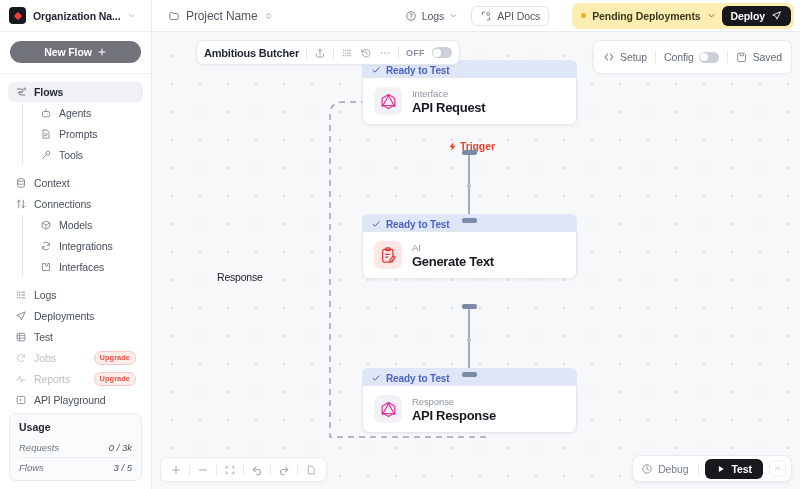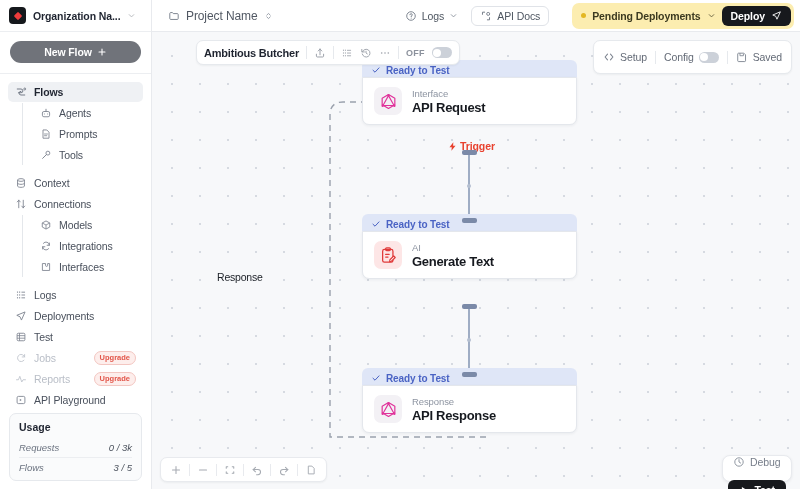--- a/index.html
+++ b/index.html
@@ -190,21 +190,20 @@
   }
   .bb-btn { width: 22px; height: 19px; display: flex; align-items: center;
     justify-content: center; cursor: pointer; opacity: .55; }
   .bb-sep { width: 1px; height: 12px; background: #e8eaee; }
 
   .testbar {
     position: absolute; right: 8px; bottom: 7px; z-index: 6;
     height: 27px; background: #fff; border: 1px solid #e8eaee; border-radius: 8px;
     display: flex; align-items: center; padding: 0 5px; gap: 6px;
     box-shadow: 0 1px 3px rgba(22,30,45,.07);
-    flex-direction: column;
   }
   .debug-btn { display: flex; align-items: center; gap: 5px; font-size: 10.5px;
     color: #777e8a; cursor: pointer; padding: 0 3px; letter-spacing: -0.1px; }
   .test-btn { background: #17191d; color: #fff; font-size: 10.5px; font-weight: 700;
     border-radius: 6px; padding: 4px 11px; display: flex; align-items: center;
     gap: 6px; cursor: pointer; letter-spacing: -0.1px; }
   .caret-btn { width: 17px; height: 17px; border: 1px solid #e4e7ec; border-radius: 5px;
     display: flex; align-items: center; justify-content: center; cursor: pointer; opacity: .6; }
 </style>
 </head>

